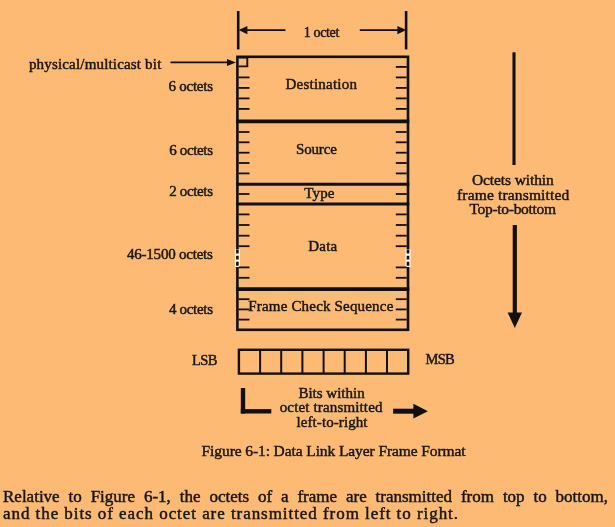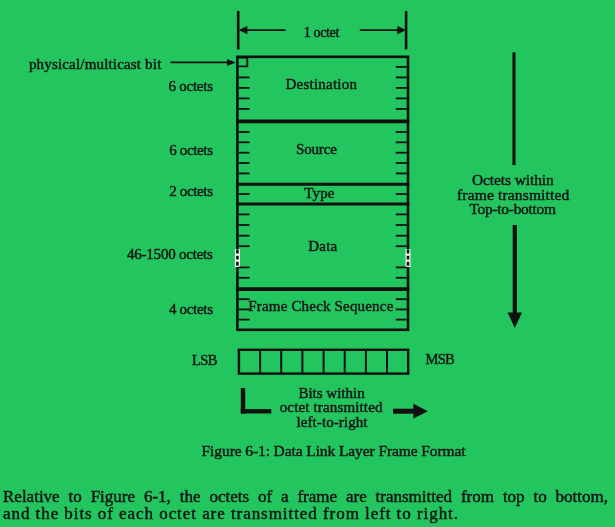--- a/index.html
+++ b/index.html
@@ -1,16 +1,16 @@
 <!DOCTYPE html>
 <html><head>
 <meta charset="utf-8">
 <style>
   html,body{margin:0;padding:0;background:#fcfcfb;}
-  #page{position:relative;width:615px;height:527px;background:#22c55e;overflow:hidden;}
+  #page{position:relative;width:615px;height:527px;background:#fdba74;overflow:hidden;}
   svg{position:absolute;left:0;top:0;}
   text{font-family:"Liberation Serif",serif;fill:#161616;stroke:#161616;stroke-width:0.45px;}
 </style>
 </head>
 <body>
 <div id="page">
 <svg width="615" height="527" viewBox="0 0 615 527">
   <g stroke="#101010" fill="none">
 
     <line x1="238.2" y1="11" x2="238.2" y2="49.4" stroke-width="2.6"></line>

